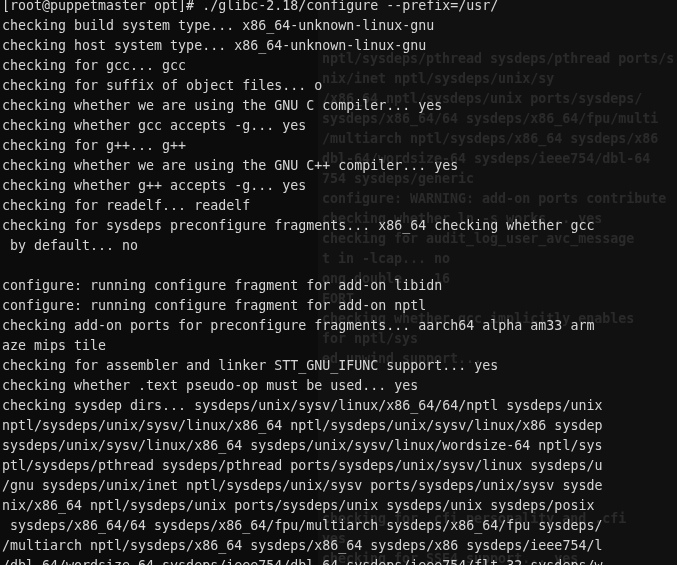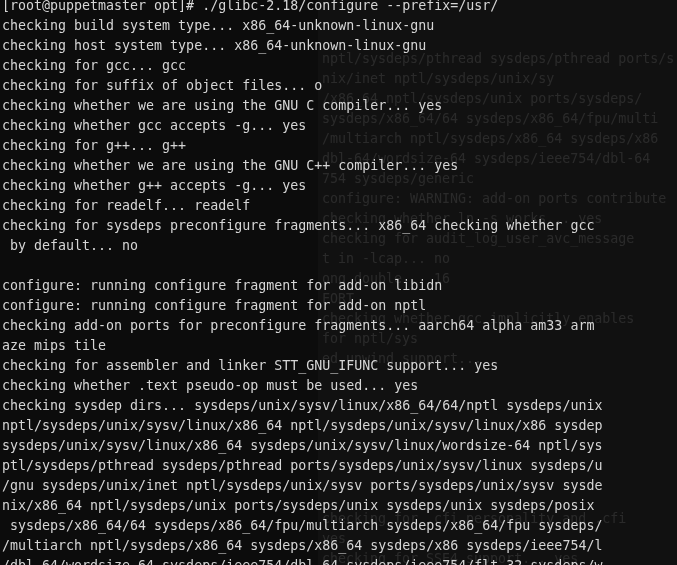--- a/index.html
+++ b/index.html
@@ -39,20 +39,21 @@
     white-space: pre;
     pointer-events: none;
     font-family: "DejaVu Sans Mono", "Liberation Mono", monospace;
     font-size: 13.3px;
     line-height: 20px;
   }
   #ghost-layer .gline {
     height: 20px;
     padding-left: 322px;
     overflow: hidden;
+    font-weight: bold;
   }
   #output-layer {
     position: absolute;
     left: 0;
     top: -4px;
     width: 677px;
     color: #d6d6d6;
     white-space: pre;
   }
   #output-layer .line {

